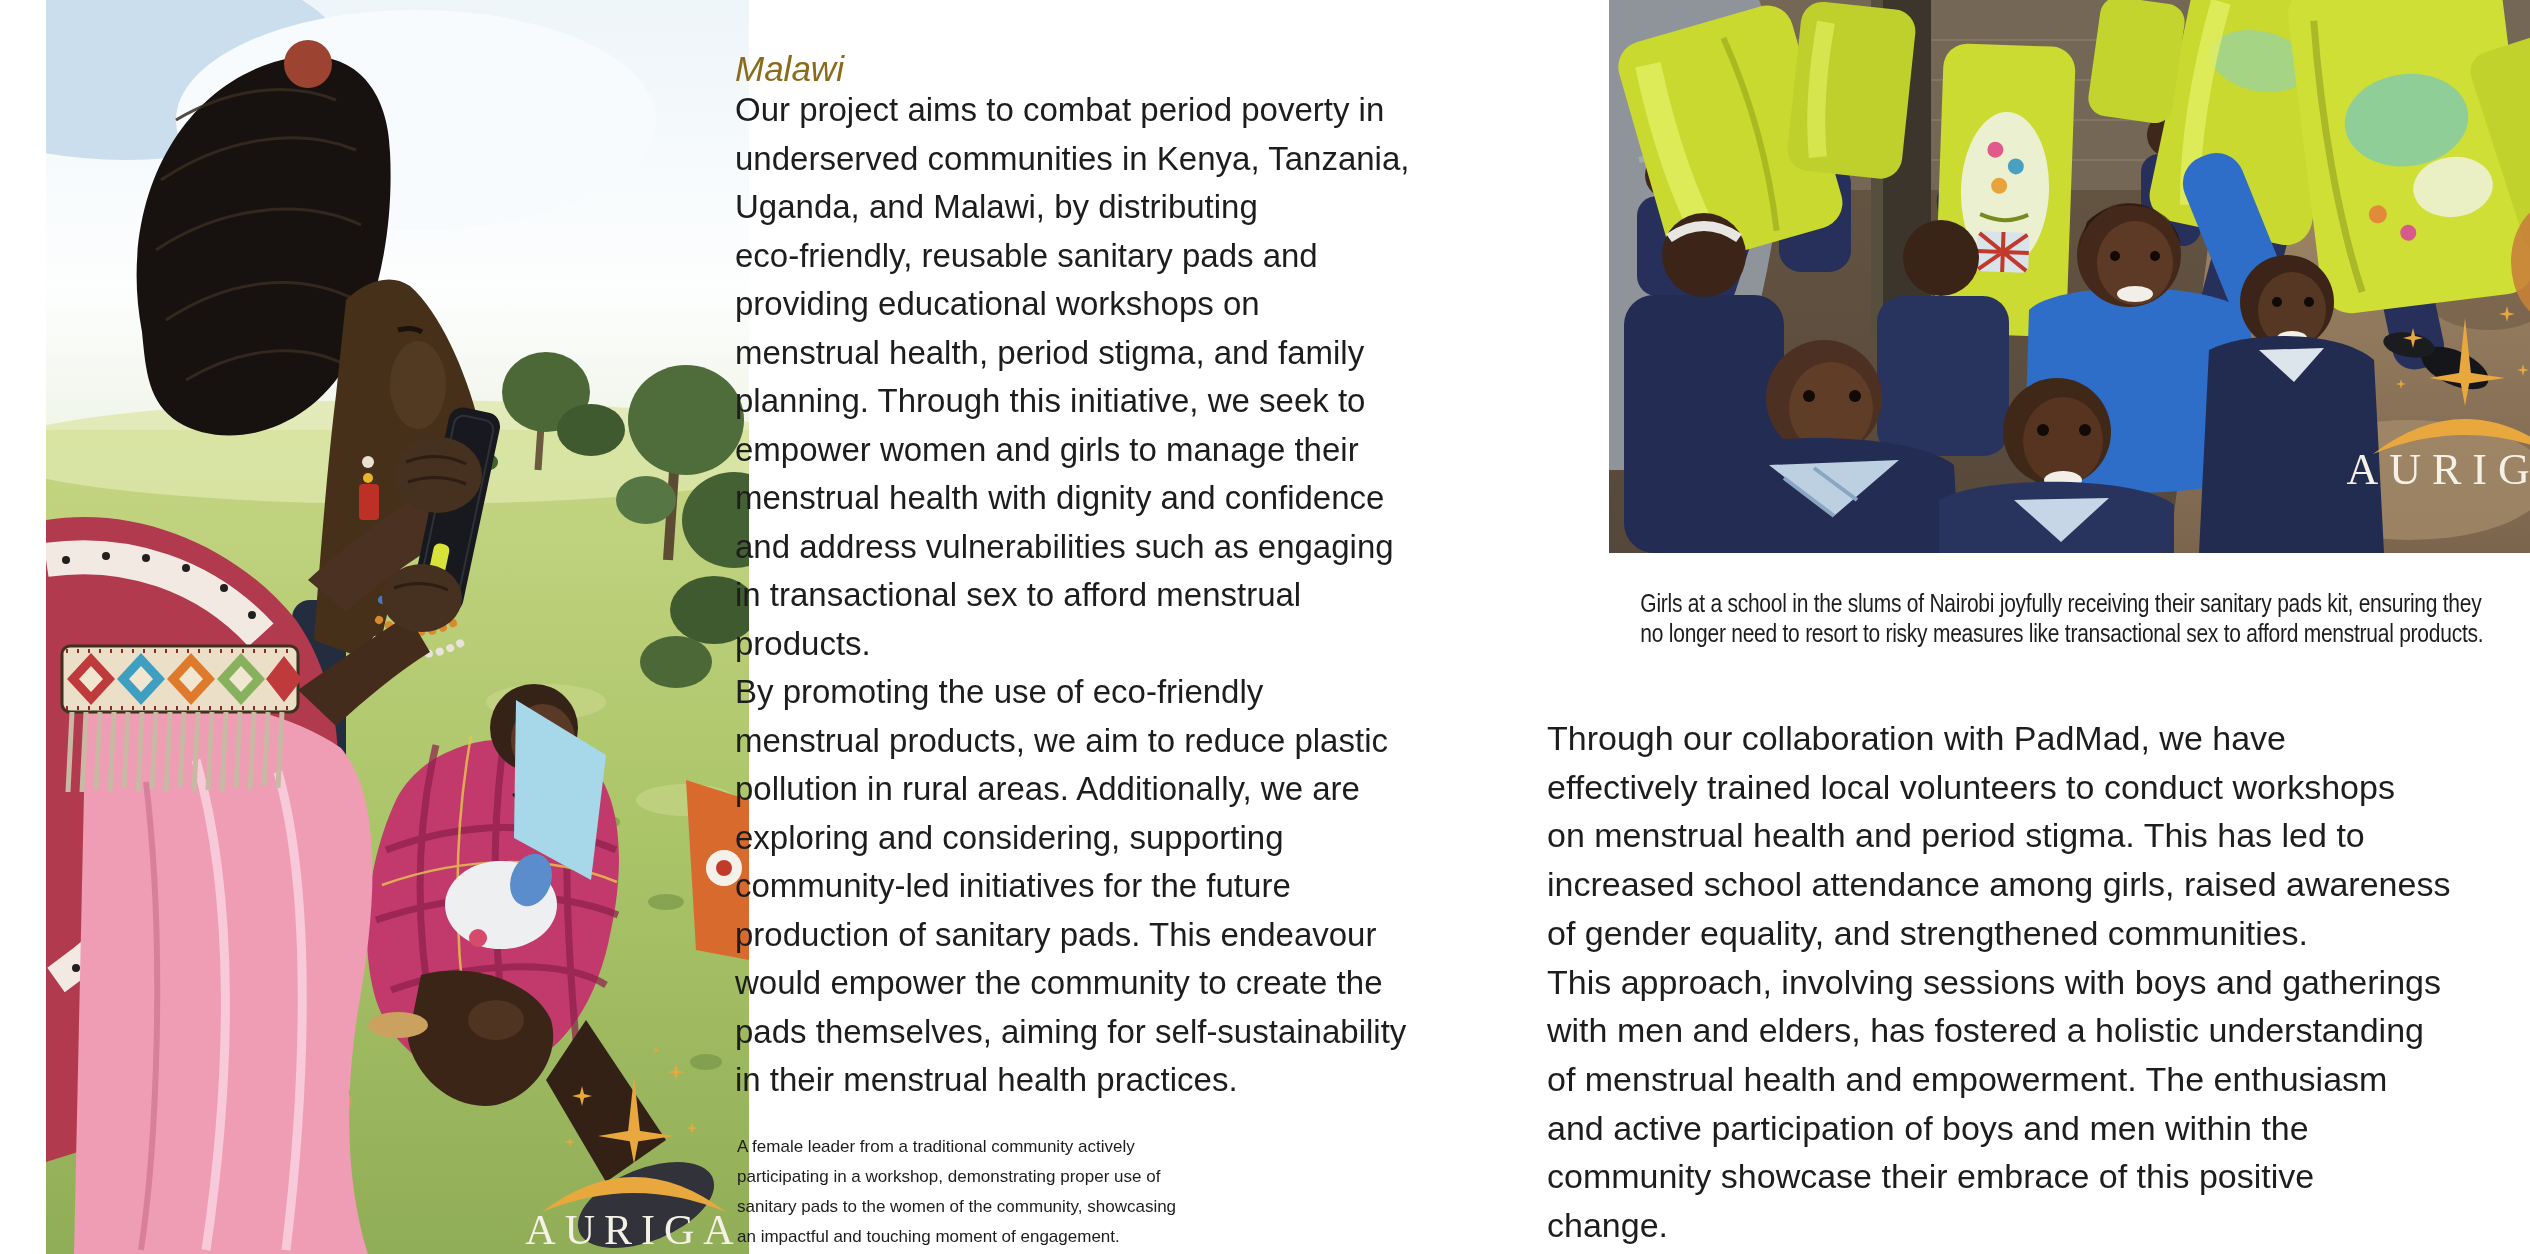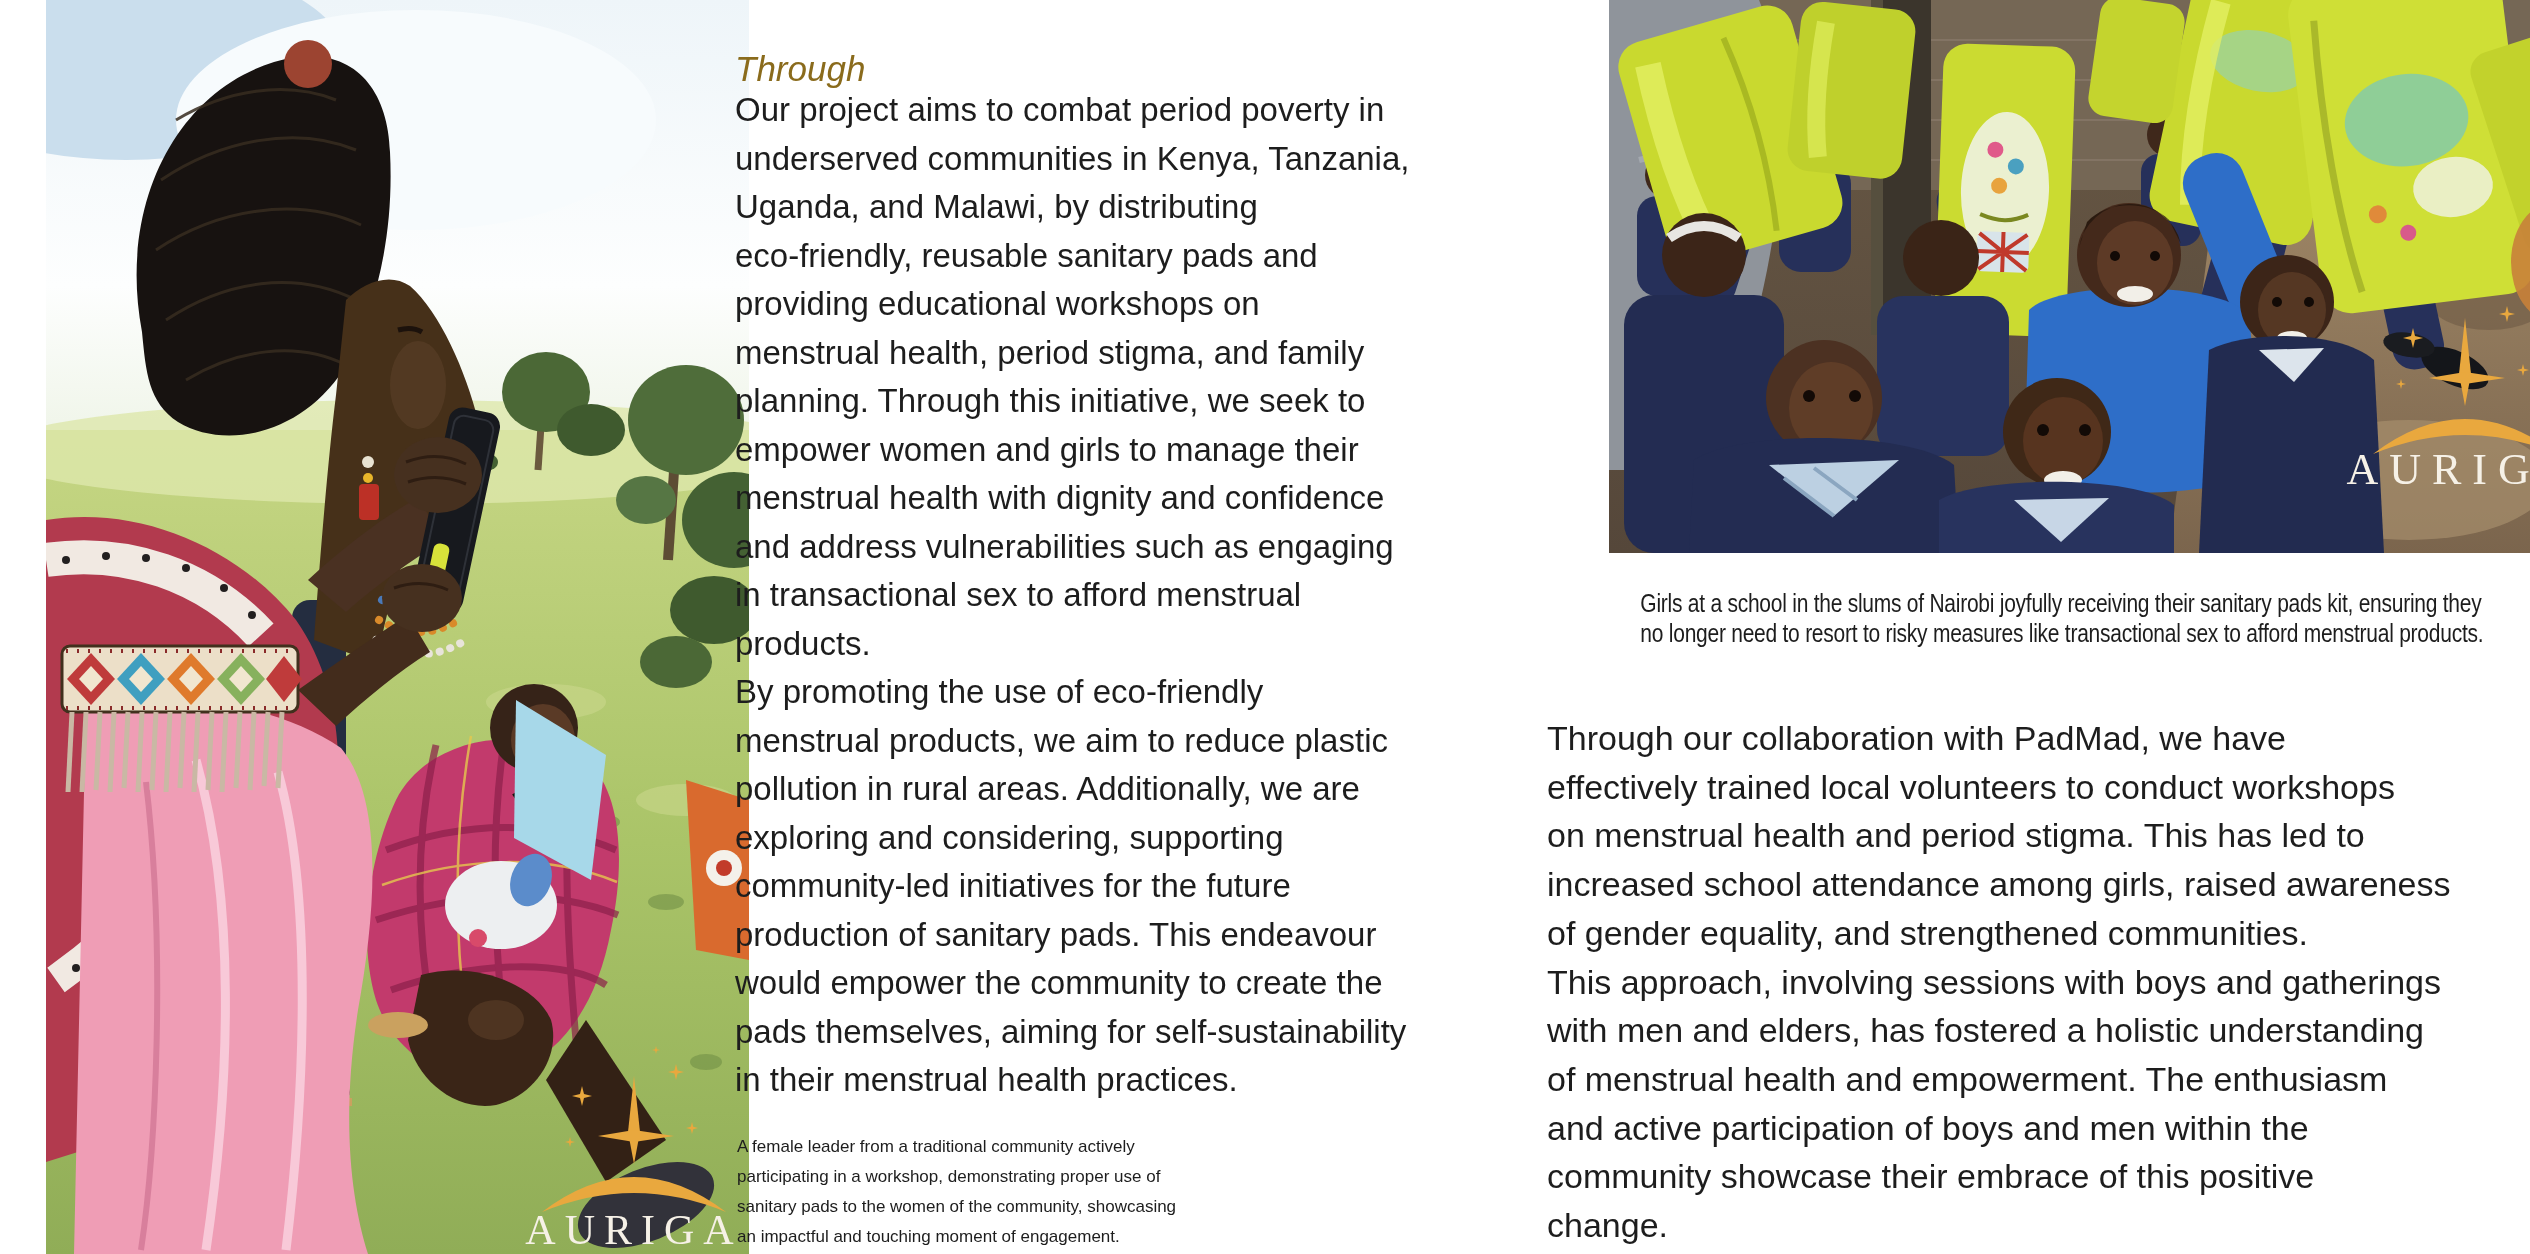--- a/index.html
+++ b/index.html
@@ -268,21 +268,21 @@
             </g>
           <g transform="translate(22,-88) scale(4)">
               <polygon points="0,-1 0.2,-0.2 1,0 0.2,0.2 0,1 -0.2,0.2 -1,0 -0.2,-0.2"></polygon>
             </g>
         </g>
         <text class="logo-text" y="106" text-anchor="middle" font-size="42" letter-spacing="9">AURIGA</text>
       </g>
     </svg>
   </div>
 
-  <div class="mid-heading">Through</div>
+  <div class="mid-heading">Malawi</div>
   <div class="mid-body">Our project aims to combat period poverty in
 underserved communities in Kenya, Tanzania,
 Uganda, and Malawi, by distributing
 eco-friendly, reusable sanitary pads and
 providing educational workshops on
 menstrual health, period stigma, and family
 planning. Through this initiative, we seek to
 empower women and girls to manage their
 menstrual health with dignity and confidence
 and address vulnerabilities such as engaging

